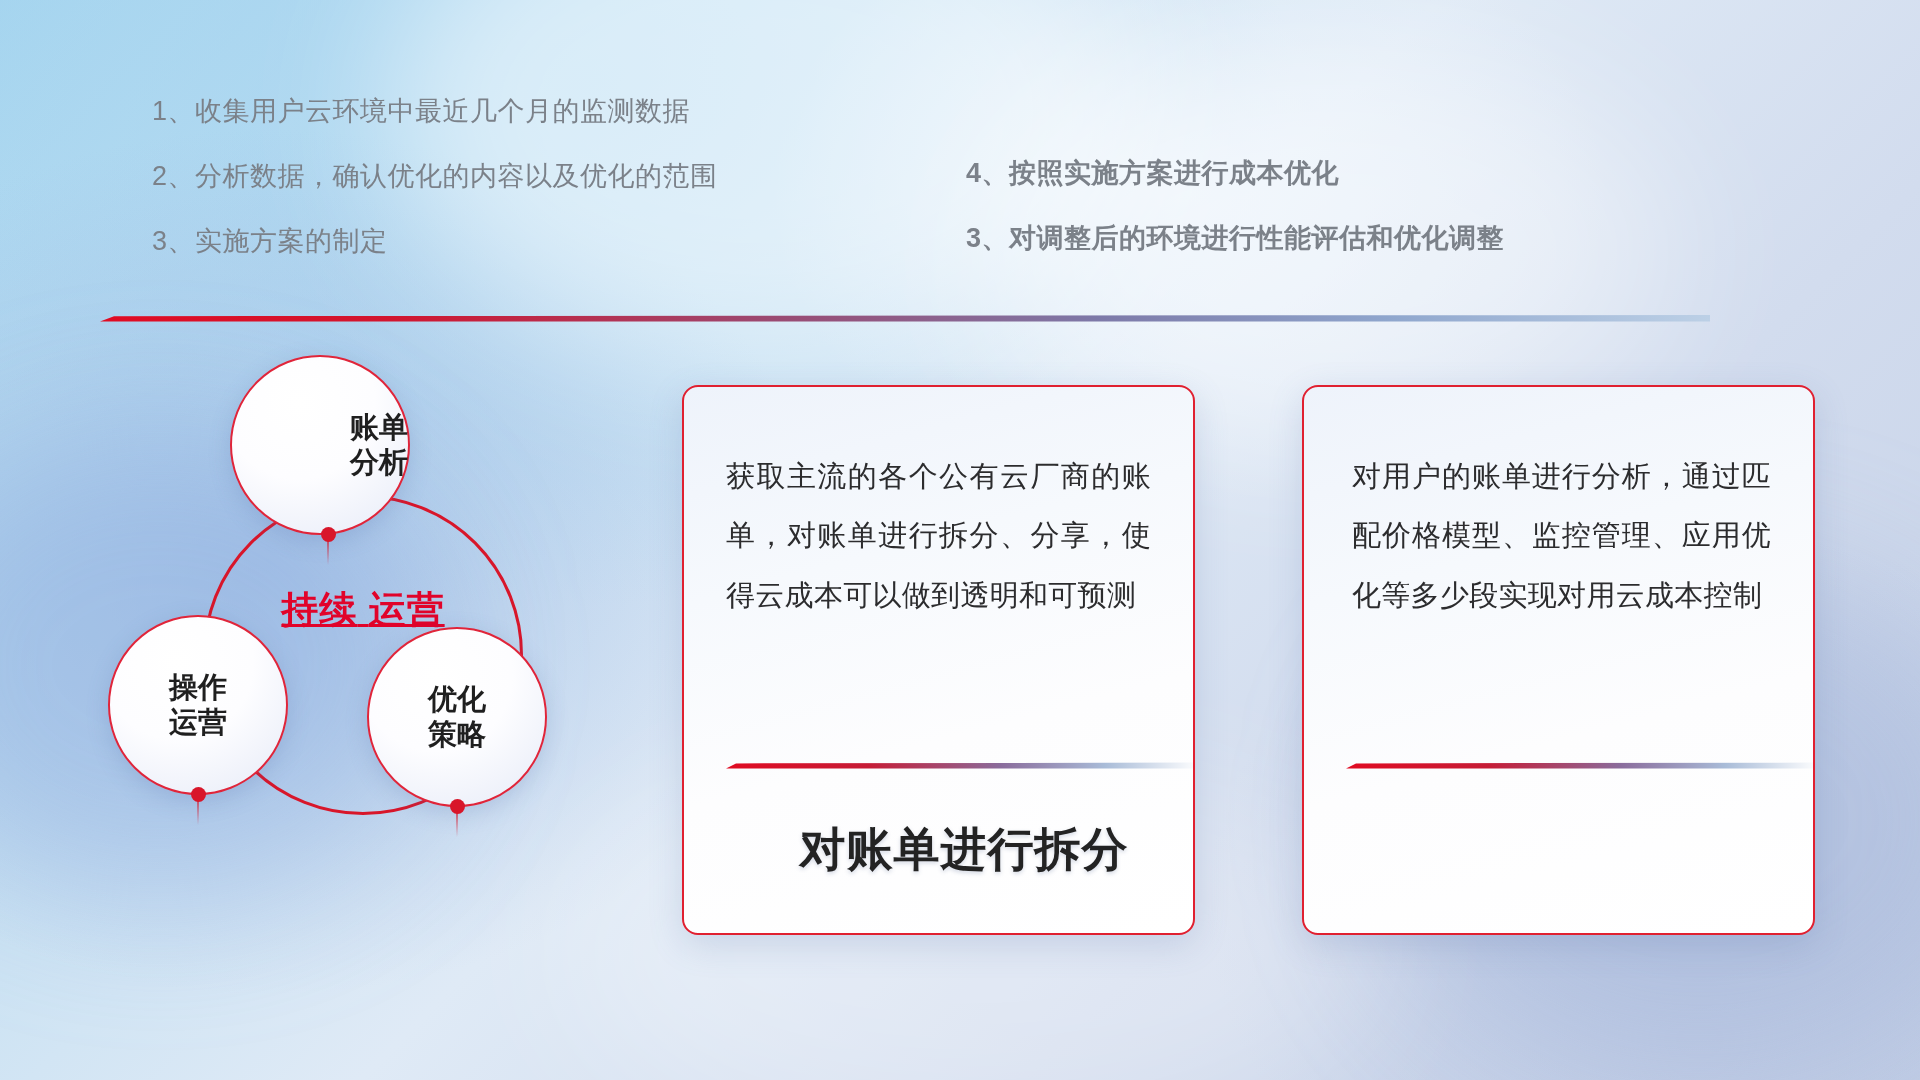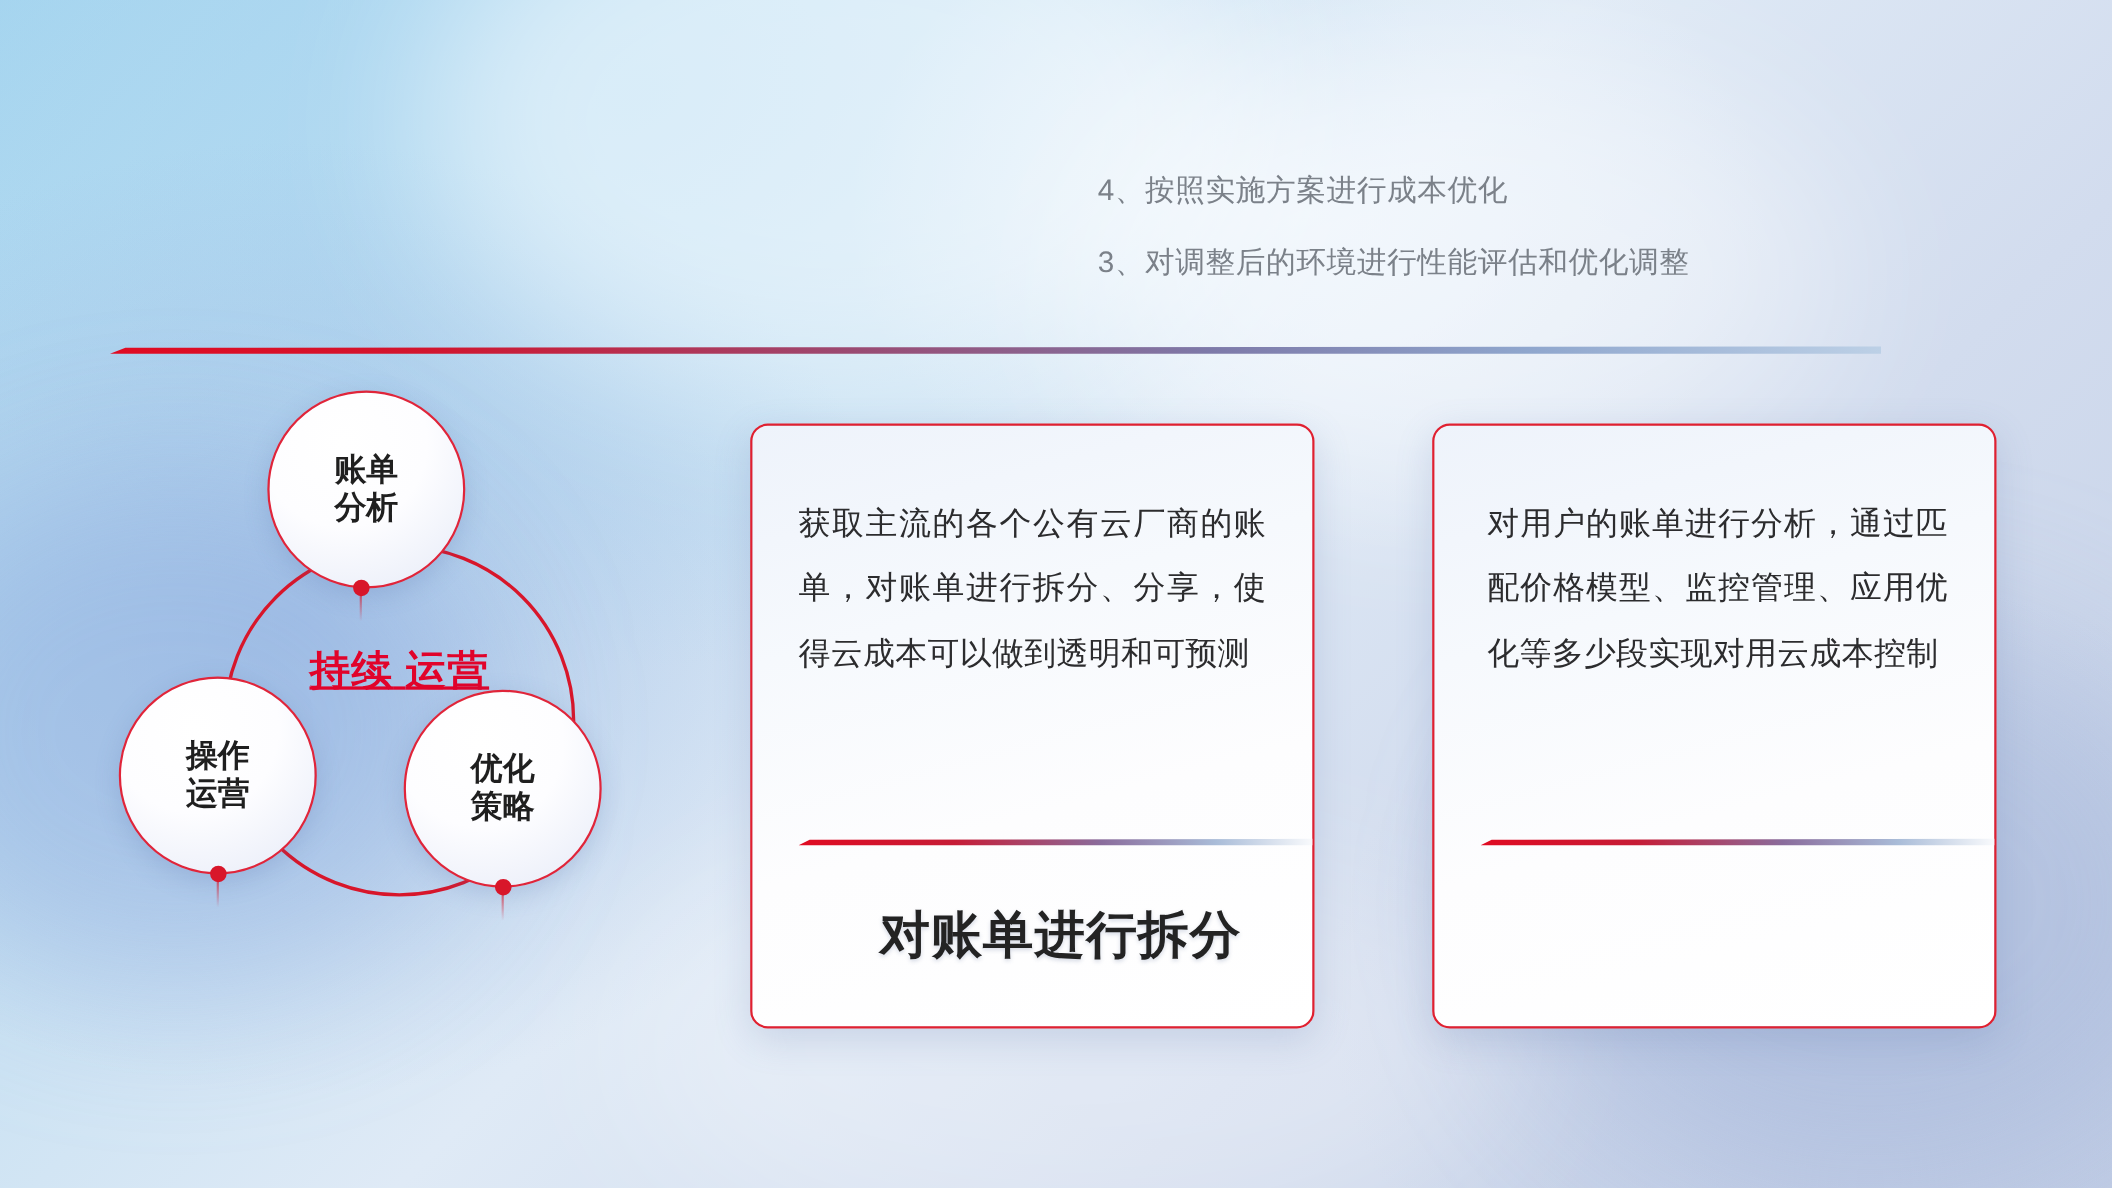--- a/index.html
+++ b/index.html
@@ -41,21 +41,21 @@
   
   .steps {
     position: absolute;
     font-size: 27px;
     line-height: 1;
     color: #7b8189;
     letter-spacing: 0.5px;
     white-space: nowrap;
   }
   .steps-left  { left: 152px;  top: 98px; }
-  .steps-right { left: 998px; top: 160px; }
+  .steps-right { left: 966px; top: 160px; font-weight: bold; }
   .step-line { margin-bottom: 38px; }
   .step-line:last-child { margin-bottom: 0; }
 
   
   .divider {
     position: absolute;
     left: 100px;
     top: 312px;
     width: 1610px;
     height: 12px;
@@ -90,21 +90,21 @@
     box-shadow: 0 6px 22px rgba(80,110,170,0.22);
     display: flex;
     align-items: center;
     justify-content: center;
     text-align: center;
     color: #1f1f1f;
     font-weight: bold;
     font-size: 29px;
     line-height: 1.22;
   }
-  .bubble-top   { left: 148px; top: 0px;   width: 180px; height: 180px; }
+  .bubble-top   { left: 135px; top: 0px;   width: 180px; height: 180px; justify-content: flex-end; }
   .bubble-left  { left: 13px;  top: 260px; width: 180px; height: 180px; }
   .bubble-right { left: 272px; top: 272px; width: 180px; height: 180px; }
 
   .bubble span { display: block; }
 
   .center-label {
     position: absolute;
     left: 108px;
     top: 232px;
     width: 320px;
@@ -189,20 +189,25 @@
 <body>
 
 <div id="slide">
 
   <div class="blob blob-a"></div>
   <div class="blob blob-b"></div>
   <div class="blob blob-c"></div>
   <div class="blob blob-d"></div>
   <div class="blob blob-e"></div>
 
+  <div class="steps steps-left">
+    <div class="step-line">1、收集用户云环境中最近几个月的监测数据</div>
+    <div class="step-line">2、分析数据，确认优化的内容以及优化的范围</div>
+    <div class="step-line">3、实施方案的制定</div>
+  </div>
 
   <div class="steps steps-right">
     <div class="step-line">4、按照实施方案进行成本优化</div>
     <div class="step-line">3、对调整后的环境进行性能评估和优化调整</div>
   </div>
 
   <svg class="divider" viewBox="0 0 1610 12" preserveAspectRatio="none">
     <defs>
       <linearGradient id="divGrad" x1="0" y1="0" x2="1" y2="0">
         <stop offset="0" stop-color="#e00b22"></stop>

